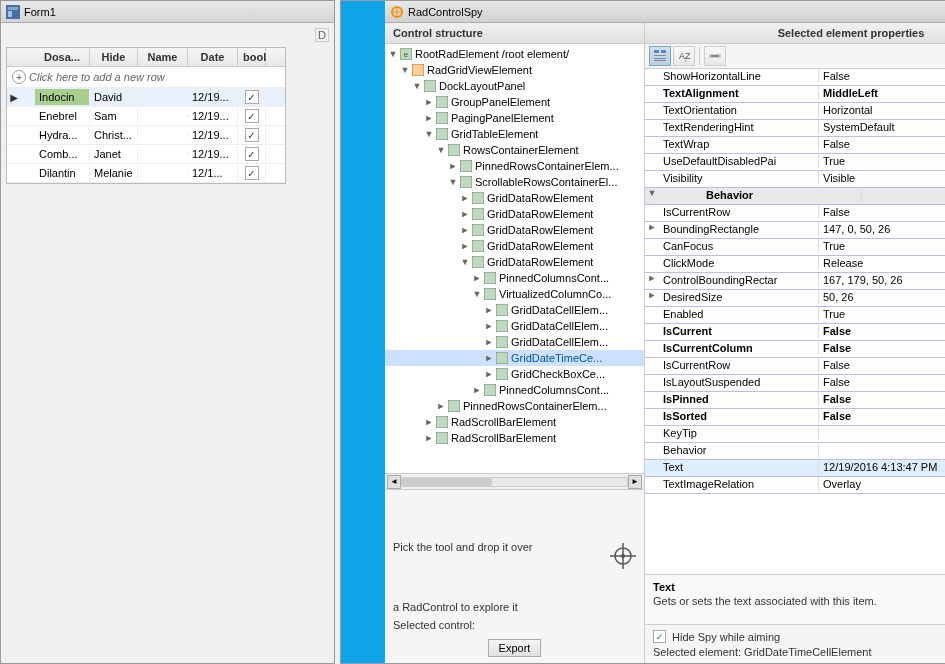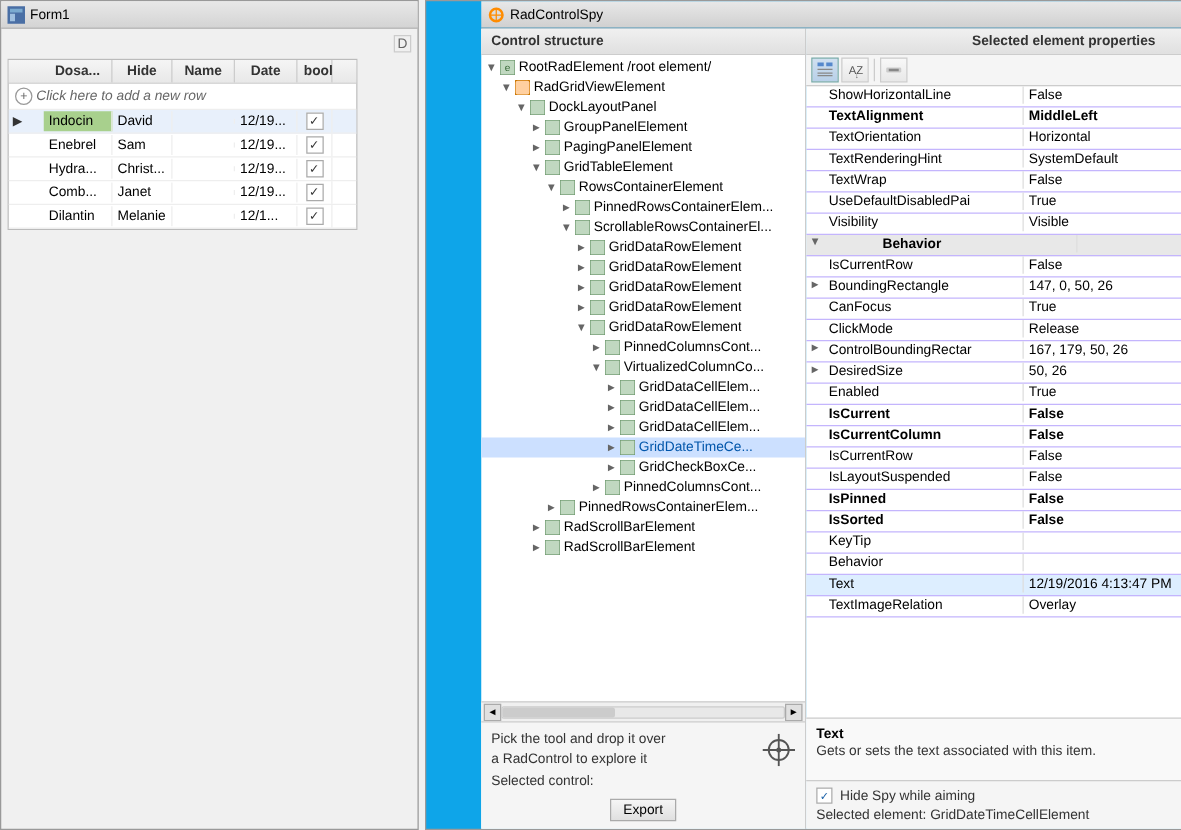--- a/index.html
+++ b/index.html
@@ -242,21 +242,21 @@
       cursor: pointer;
       flex-shrink: 0;
     }
     
     
     .tree-bottom {
       border-top: 1px solid #ccc;
       padding: 6px 8px;
       background: #f5f5f5;
     }
-    .pick-tool-text { font-size: 11px; color: #333; line-height: 1.4; }
+    .pick-tool-text { font-size: 11px; color: #333; line-height: 1.4; margin-top: 44px; }
     .pick-row { display: flex; align-items: center; justify-content: space-between; }
     .selected-control-row {
       font-size: 11px;
       color: #333;
       margin-top: 4px;
     }
     .export-btn {
       background: linear-gradient(to bottom, #f5f5f5, #e0e0e0);
       border: 1px solid #aaa;
       padding: 2px 10px;

